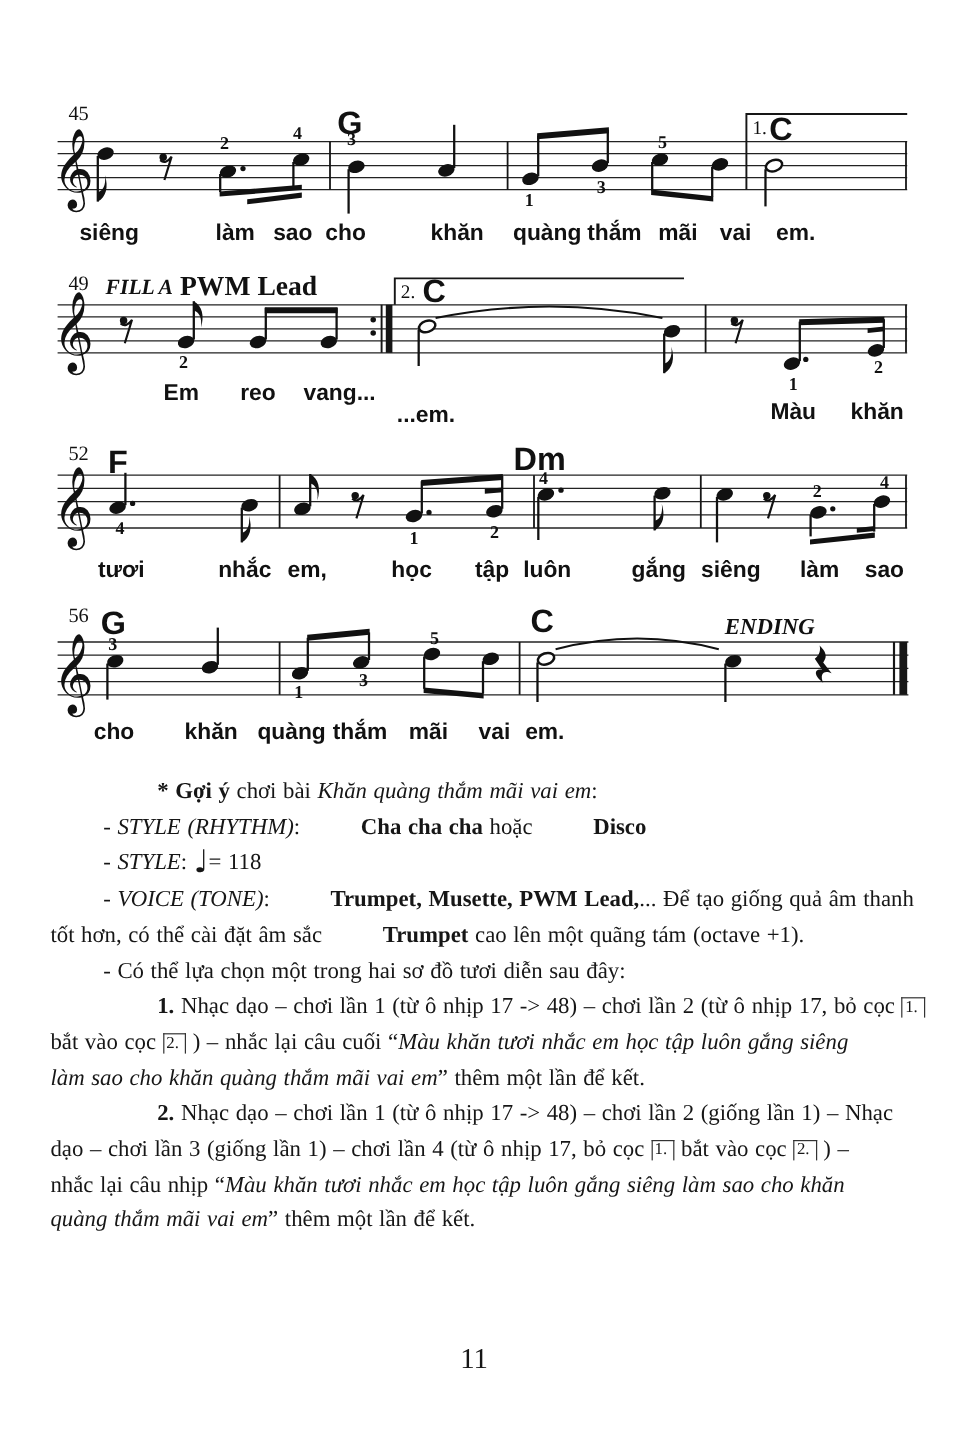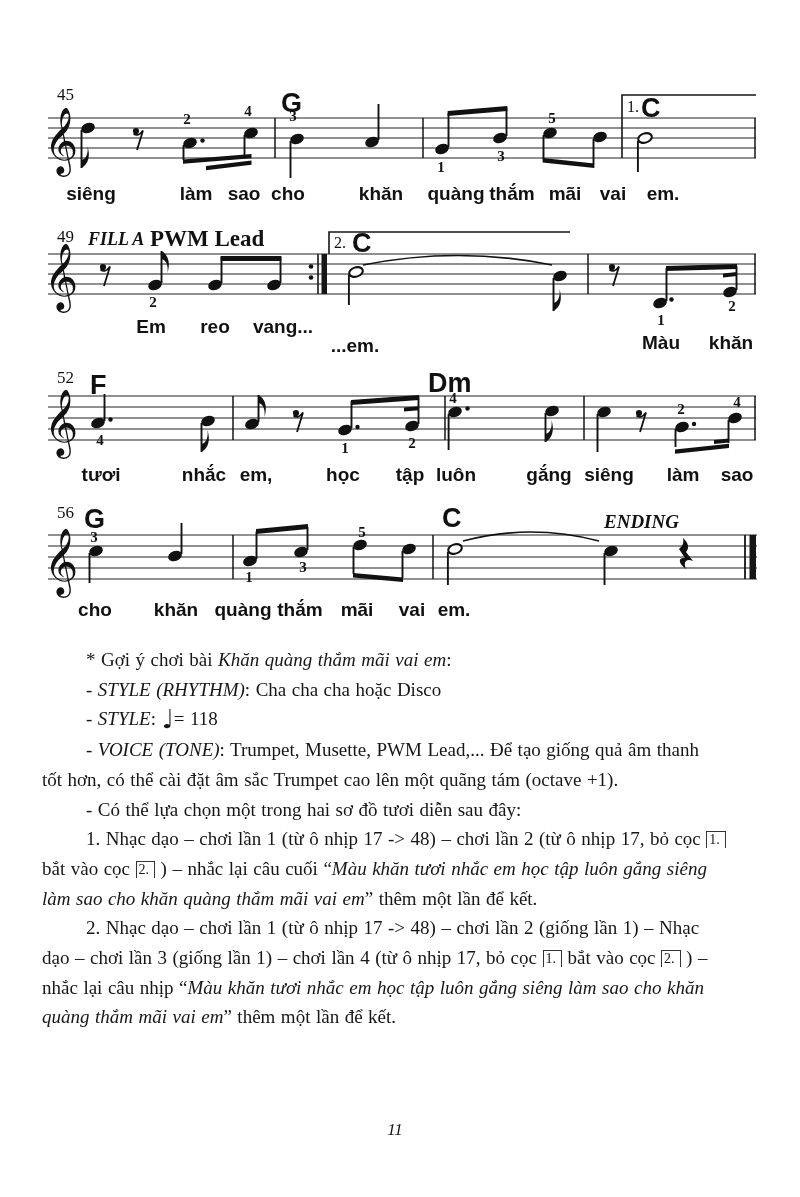--- a/index.html
+++ b/index.html
@@ -22,26 +22,26 @@
   svg .lyr{font:bold 19px "Liberation Sans","DejaVu Sans",sans-serif;text-anchor:middle;}
   svg .vnum{font:16px "Liberation Serif","DejaVu Serif",serif;}
   svg .labi{font:italic bold 18px "Liberation Serif","DejaVu Serif",serif;}
   svg .labb{font:bold 23px "Liberation Serif","DejaVu Serif",serif;}
   svg .ending{font:italic bold 19px "Liberation Serif","DejaVu Serif",serif;}
   svg .clef{font:58px "DejaVu Sans",sans-serif;}
   
   .textblock{position:absolute;left:42px;top:645px;width:760px;font-size:19px;line-height:29.7px;}
   .tl{white-space:nowrap;word-spacing:0.04em;}
   .ind{padding-left:44px;}
-  .b{font-weight:normal;}
+  .b{font-weight:bold;margin-left:45px;}
   .bi{font-weight:normal;font-style:italic;}
   .it{font-style:italic;}
   .volta{display:inline-block;border:1.4px solid #333;border-bottom:none;font-size:14px;
          line-height:15px;padding:0 5px 1px 2px;vertical-align:1px;}
-  .pageno{position:absolute;top:1120px;left:0;width:790px;text-align:center;font-size:17px;font-style:italic;}
+  .pageno{position:absolute;top:1120px;left:0;width:790px;text-align:center;font-size:24px;}
 </style>
 </head>
 <body>
 
 <div class="page">
 
 <svg width="800" height="640" viewBox="0 0 800 640">
 
   <g>
     <g>

